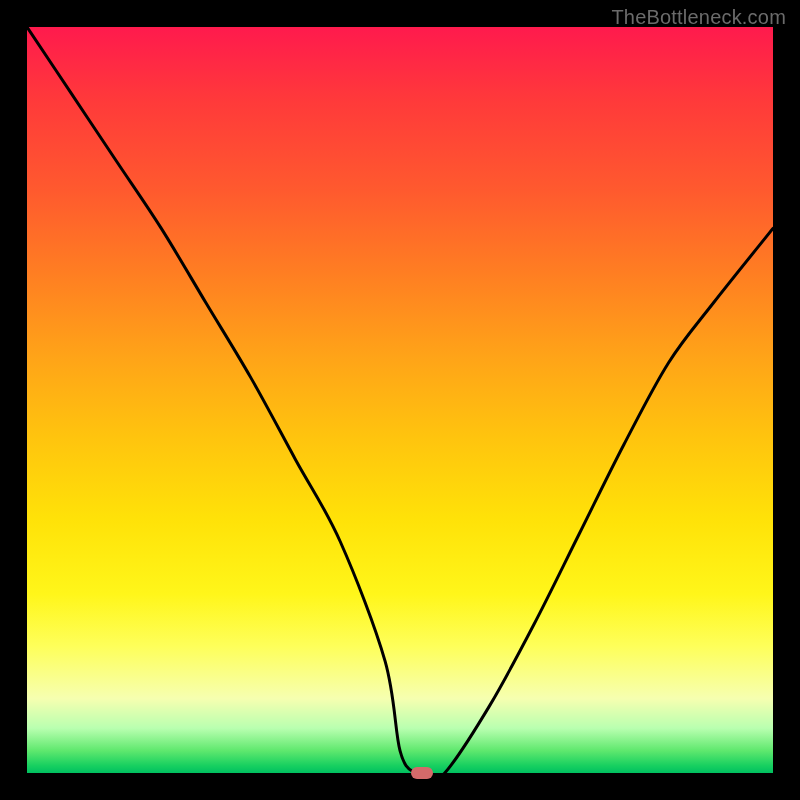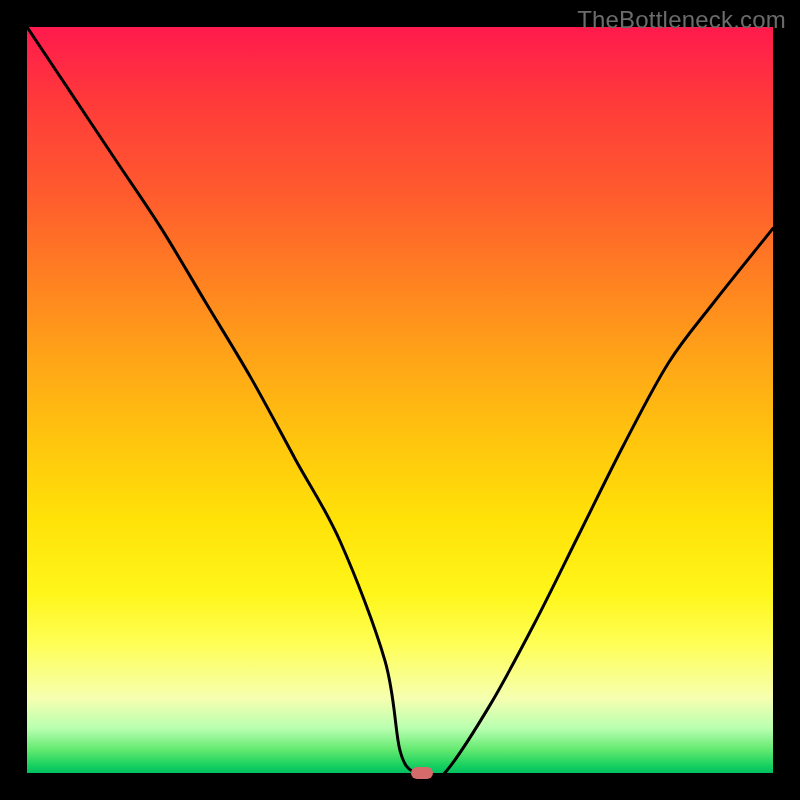--- a/index.html
+++ b/index.html
@@ -15,21 +15,21 @@
     position: relative;
     width: 800px;
     height: 800px;
     background: #000;
   }
   .watermark {
     position: absolute;
     top: 6px;
     right: 14px;
     color: #6b6b6b;
-    font-size: 24px;
+    font-size: 20px;
     font-weight: 400;
     letter-spacing: 0.2px;
     z-index: 5;
   }
   .plot {
     position: absolute;
     left: 27px;
     top: 27px;
     width: 746px;
     height: 746px;

